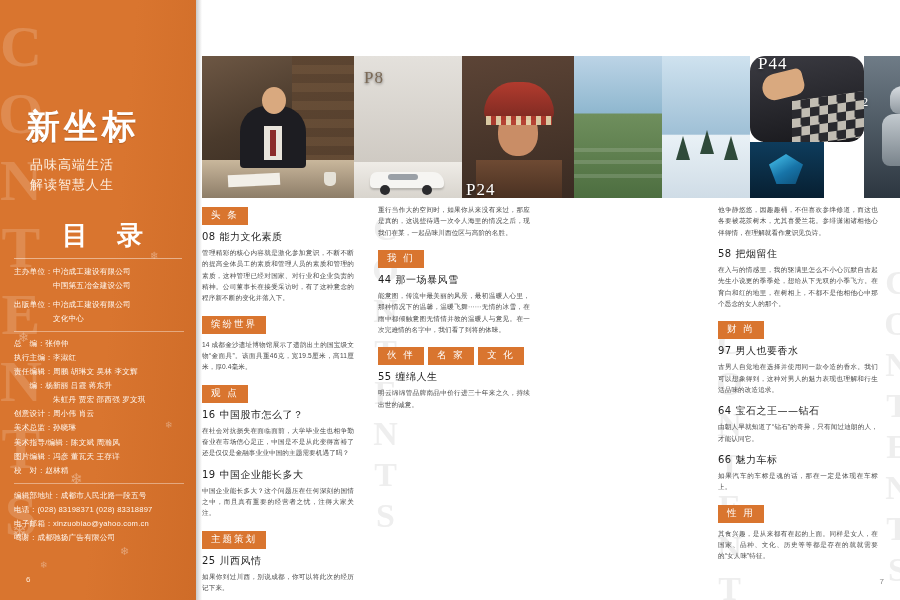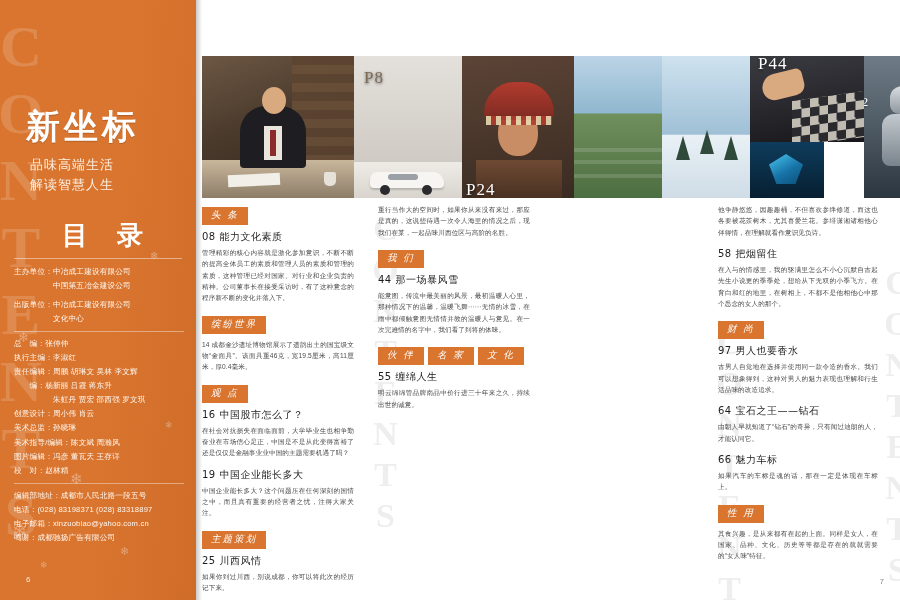--- a/index.html
+++ b/index.html
@@ -112,21 +112,21 @@
     border-left:7px solid transparent; border-right:7px solid transparent;
     border-bottom:24px solid #2f4a3a; }
 
   .ph-gem { left:548px; top:86px; width:74px; height:56px;
     background:linear-gradient(180deg,#0e3c5c,#071f31); }
   .gem-shape { position:absolute; left:19px; top:12px; width:34px; height:30px;
     background:linear-gradient(150deg,#49c7f0,#1774a8 55%,#0d4f78);
     clip-path:polygon(50% 0,100% 35%,78% 100%,22% 100%,0 35%); }
 
   .ph-chess { left:548px; top:0; width:114px; height:86px;
-    background:linear-gradient(170deg,#3b3b42,#17171b); }
+    background:linear-gradient(170deg,#3b3b42,#17171b);border-radius:15px; }
   .chess-board { position:absolute; right:0; bottom:0; width:72px; height:46px;
     background:repeating-conic-gradient(#2a2a2f 0 25%, #cfcabf 0 50%) 0 0/18px 18px;
     transform:skewY(-8deg); opacity:.92; }
   .chess-hand { position:absolute; left:12px; top:16px; width:42px; height:26px;
     background:#d9a97f; border-radius:14px 6px 10px 12px; transform:rotate(-14deg); }
 
   .ph-robot { left:662px; top:0; width:76px; height:142px;
     background:linear-gradient(180deg,#6f7c87,#2c3640); }
   .robot-head { position:absolute; left:26px; top:30px; width:24px; height:28px;
     background:linear-gradient(180deg,#d8dde1,#8e979e); border-radius:12px 12px 9px 9px; }
@@ -137,21 +137,20 @@
   .cols { position:absolute; left:202px; top:204px; width:688px; height:360px; }
   .col { position:absolute; top:0; width:152px; height:360px; }
   .col1 { left:0; }
   .col2 { left:176px; }
   .col4 { left:516px; width:160px; }
 
   .sect-label {
     display:inline-block; background:#d9752f; color:#fff;
     font-size:9.5px; padding:2px 9px 3px 9px; letter-spacing:2px;
     margin-bottom:5px;
-    font-style:italic;
   }
   .entry { margin-bottom:9px; }
   .entry-title {
     font-size:10px; color:#1d1d1d; margin-bottom:3px; letter-spacing:0.5px;
     font-family:"DejaVu Sans", sans-serif;
   }
   .entry-body {
     font-size:6.6px; color:#4a4a4a; line-height:1.72; text-align:justify;
     letter-spacing:0.1px;
   }

